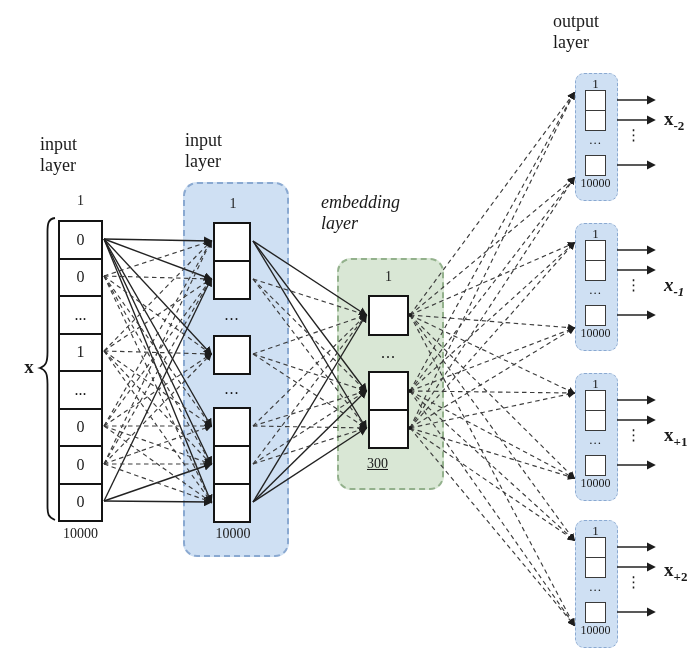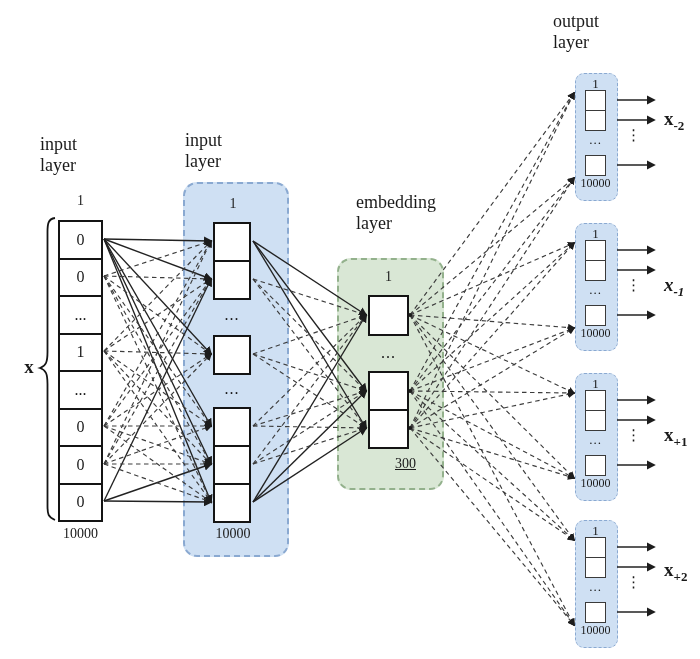--- a/index.html
+++ b/index.html
@@ -176,34 +176,34 @@
     <div class="row"></div>
   </div>
   <div class="abs dots" style="left:213px;top:382px;width:38px;">...</div>
   <div class="stack" style="left:213px;top:407px;width:38px;height:116px;">
     <div class="row"></div>
     <div class="row"></div>
     <div class="row"></div>
   </div>
   <div class="abs idx" style="left:183px;top:526px;width:100px;">10000</div>
 
-  <div class="abs layer-label" style="left:356px;top:192px;width:104px;">
+  <div class="abs layer-label" style="left:321px;top:192px;width:104px;font-style:italic;">
     <span>embedding</span><br>
     <span>layer</span>
   </div>
   <div class="abs idx" style="left:337px;top:269px;width:103px;">1</div>
   <div class="stack" style="left:368px;top:295px;width:41px;height:41px;">
     <div class="row"></div>
   </div>
   <div class="abs dots" style="left:368px;top:346px;width:41px;">...</div>
   <div class="stack" style="left:368px;top:371px;width:41px;height:78px;">
     <div class="row"></div>
     <div class="row"></div>
   </div>
-  <div class="abs idx" style="left:354px;top:456px;width:103px;text-decoration:underline;">300</div>
+  <div class="abs idx" style="left:326px;top:456px;width:103px;text-decoration:underline;">300</div>
 
   <div class="abs layer-label" style="left:553px;top:11px;width:90px;">
     <span>output</span><br>
     <span>layer</span>
   </div>
 
   <div>
     <div class="abs idx-sm" style="left:575px;top:76px;width:41px;font-size:13px;">1</div>
     <div class="ostack" style="left:585px;top:90px;width:21px;height:41px;">
       <div class="row"></div>

